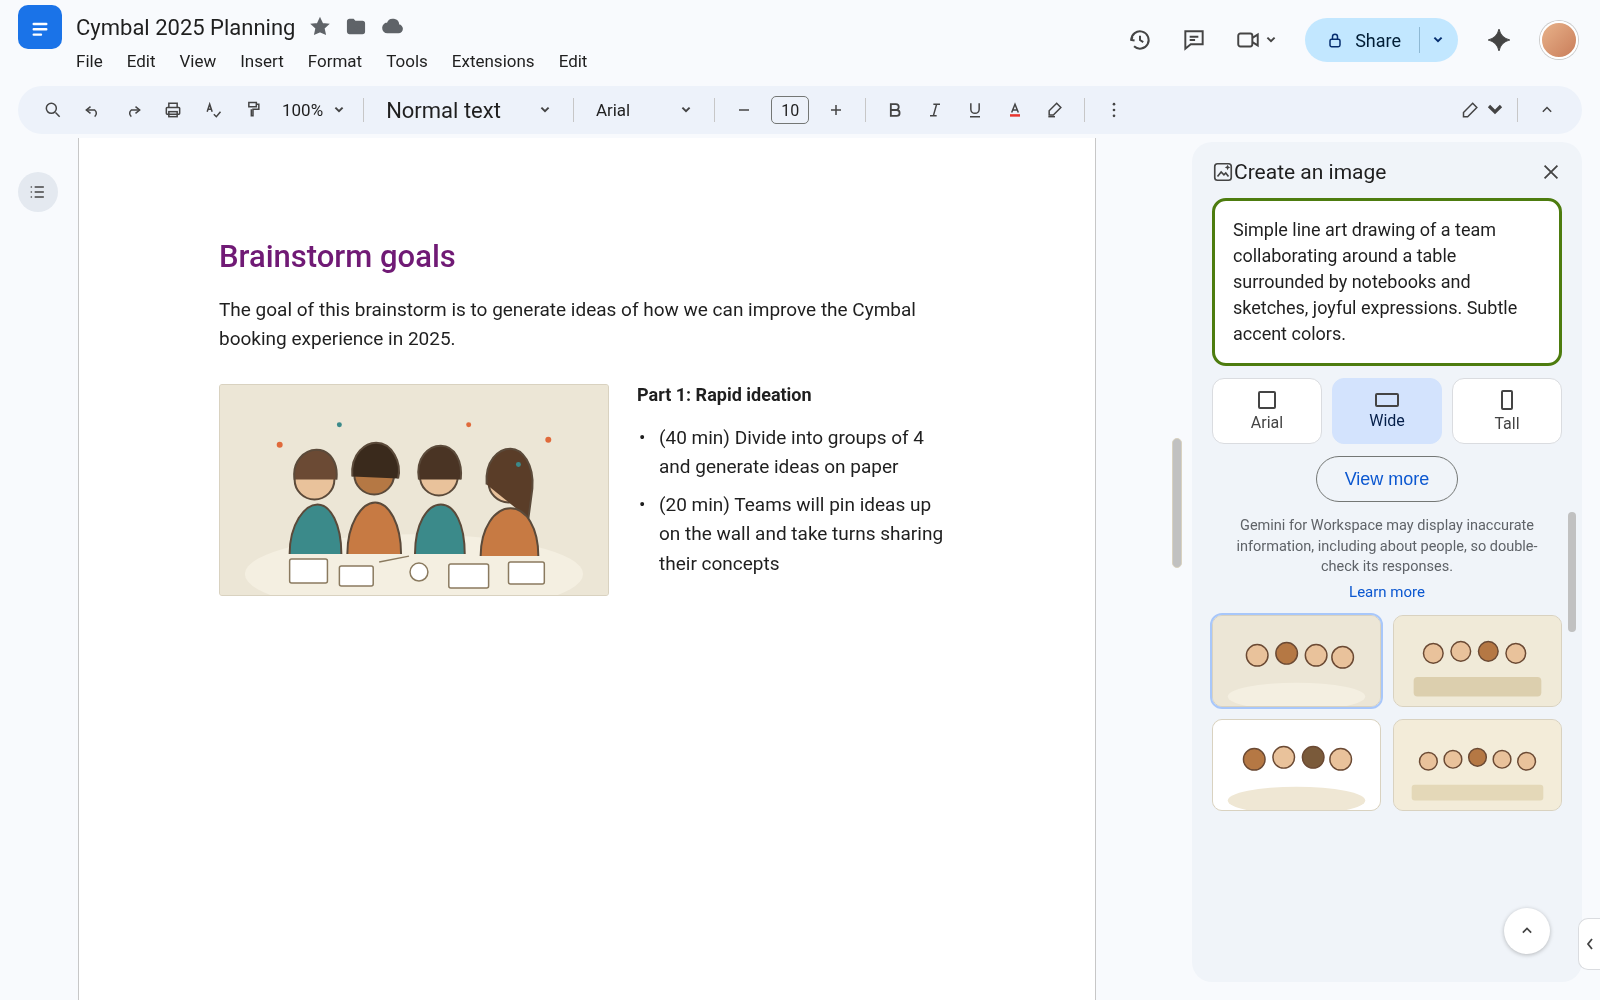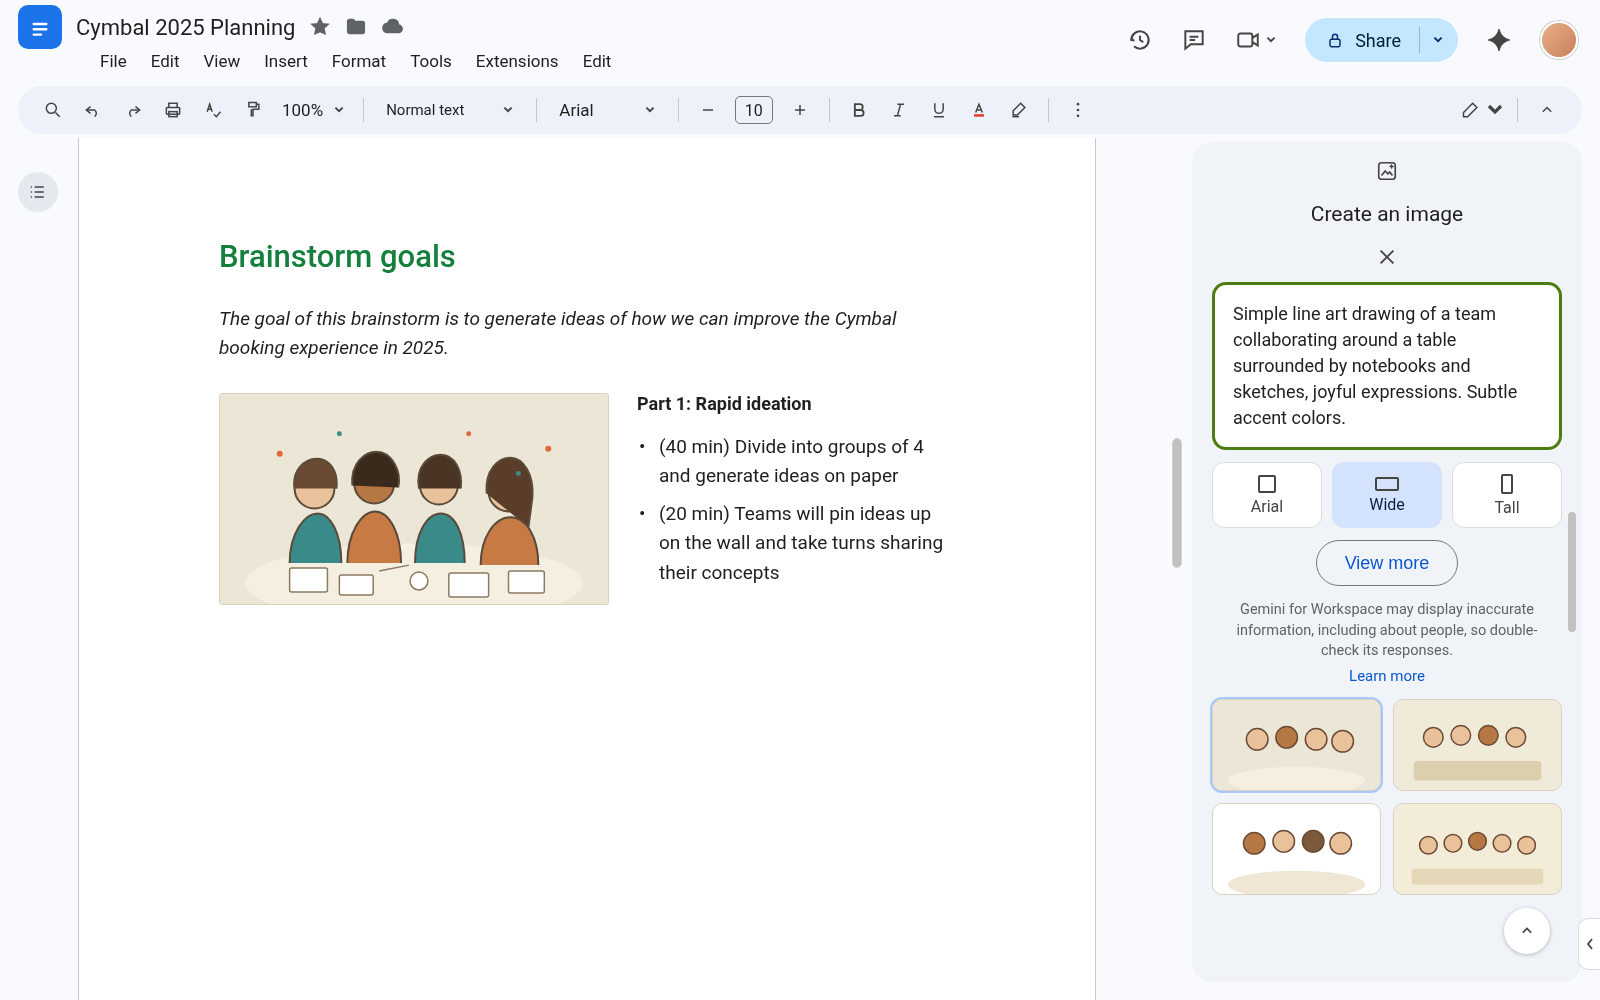--- a/index.html
+++ b/index.html
@@ -7,63 +7,63 @@
   .app { width:1600px; height:1000px; display:flex; flex-direction:column; background:#f8fafd; border-radius:28px; overflow:hidden; position:relative;}
   
   .titlebar { display:flex; align-items:center; padding:10px 2px 0 18px; height:44px; }
   .docicon { width:44px; height:44px; border-radius:10px; background:#1a73e8; display:flex; align-items:center; justify-content:center; margin-right:14px;}
   .docicon svg { width:26px; height:34px; }
   .titlecol { display:flex; flex-direction:column; }
   .titlerow { display:flex; align-items:center; gap:14px; }
   .doctitle { font-size:22px; color:#1f1f1f; }
   .ticon { width:22px; height:22px; fill:#5f6368; stroke:#5f6368;}
   
-  .menubar { display:flex; align-items:center; padding:0 18px 0 100px; height:34px; gap:24px; font-size:17px; color:#1f1f1f;}
+  .menubar { display:flex; align-items:center; padding:0 18px 0 76px; height:34px; gap:24px; font-size:17px; color:#1f1f1f;}
   .menubar span { cursor:pointer; }
   
   .rightbar { position:absolute; right:22px; top:18px; display:flex; align-items:center; gap:28px;}
   .ricon { width:26px; height:26px; fill:none; stroke:#444;}
   .sharebtn { display:flex; align-items:center; gap:10px; background:#c2e7ff; border-radius:40px; height:44px; padding:0 14px 0 20px; font-size:18px; color:#001d35; }
   .sharebtn .sep { width:1px; height:26px; background:#8eb9d4; margin:0 2px 0 8px;}
   .avatar { width:38px; height:38px; border-radius:50%; background:linear-gradient(135deg,#e8b28a,#c97d5a); border:2px solid #fff; box-shadow:0 0 0 1px #ccc;}
   
   .toolbar-wrap { padding:8px 18px 4px 18px;}
   .toolbar { background:#edf2fa; border-radius:40px; height:48px; display:flex; align-items:center; padding:0 18px; gap:6px; }
   .tbtn { width:34px; height:34px; display:flex; align-items:center; justify-content:center; border-radius:6px; color:#444; }
   .tbtn svg { width:20px; height:20px; stroke:#444; fill:none; stroke-width:1.8;}
   .tsep { width:1px; height:24px; background:#c7c7c7; margin:0 6px;}
   .zoom { display:flex; align-items:center; gap:10px; font-size:17px; padding:0 6px;}
   .dd { width:12px; height:12px; }
-  .style-dd { display:flex; align-items:center; gap:38px; font-size:15px; padding:0 10px;}
+  .style-dd { display:flex; align-items:center; gap:38px; font-size:22px; padding:0 10px;}
   .font-dd { display:flex; align-items:center; gap:50px; font-size:17px; padding:0 10px;}
   .fsize { display:flex; align-items:center; gap:10px;}
   .fsize .box { width:38px; height:28px; border:1px solid #747775; border-radius:5px; display:flex; align-items:center; justify-content:center; font-size:16px;}
   .flex1 { flex:1;}
   
   .workspace { flex:1; display:flex; overflow:hidden; padding:0 0 0 18px;}
   .leftgutter { width:56px; padding-top:34px;}
   .outlinebtn { width:40px; height:40px; border-radius:50%; background:#e4e9f0; display:flex; align-items:center; justify-content:center;}
   .outlinebtn svg { width:20px; height:20px; stroke:#444;}
   .docarea { flex:1; overflow:auto; }
   .page { width:1018px; min-height:1200px; background:#fff; border:1px solid #c7c7c7; border-top:none; margin:0 0 0 4px; padding:100px 140px 60px 140px; }
-  .h1 { font-size:31px; font-weight:500; color:#15803d; margin-bottom:29px;}
-  .para { font-size:19px; line-height:1.55; color:#1f1f1f; margin-bottom:30px;font-style:italic;}
+  .h1 { font-size:31px; font-weight:500; color:#701a75; margin-bottom:20px;}
+  .para { font-size:19px; line-height:1.55; color:#1f1f1f; margin-bottom:30px;}
   .row2 { display:flex; gap:28px; align-items:flex-start;}
   .imgph { width:390px; height:212px; background:#ece6d6; border-radius:3px; position:relative; overflow:hidden; flex-shrink:0; border:1px solid #d9d2c0;}
   .imgph svg { position:absolute; inset:0;}
   .subh { font-size:18px; font-weight:700; margin-bottom:18px;}
   ul.doclist { list-style:none; padding-left:22px; font-size:19px; line-height:1.55;}
   ul.doclist li { position:relative; margin-bottom:8px;}
   ul.doclist li::before { content:"•"; position:absolute; left:-20px; color:#1f1f1f;}
   
   .vscroll { width:14px; background:transparent; position:relative;}
   .vscroll .thumb { position:absolute; top:300px; left:2px; width:10px; height:130px; background:#c1c1c1; border-radius:5px;}
   
   .sidepanel { width:390px; background:#f0f4f9; border-radius:20px; margin:4px 18px 18px 8px; padding:18px 20px 14px 20px; display:flex; flex-direction:column; position:relative;}
-  .sp-head { display:flex; align-items:center; gap:20px; margin-bottom:14px;flex-direction:column; }
+  .sp-head { display:flex; align-items:center; gap:0; margin-bottom:14px; }
   .sp-title { font-size:21px; flex:1;}
   .promptbox { background:#fff; border:3px solid #4d7c0f; border-radius:14px; padding:16px 18px; font-size:18px; line-height:1.45; color:#1f1f1f; min-height:150px; margin-bottom:12px;}
   .aspect { display:flex; gap:10px; margin-bottom:12px;}
   .aspect .opt { flex:1; background:#fff; border:1px solid #dadce0; border-radius:12px; height:66px; display:flex; flex-direction:column; align-items:center; justify-content:center; gap:4px; font-size:16px; color:#444;}
   .aspect .opt.sel { background:#d3e3fd; border-color:#d3e3fd; color:#041e49;}
   .asp-ic { border:2px solid #444; border-radius:2px; }
   .asp-sq { width:18px; height:18px;}
   .asp-wd { width:24px; height:14px;}
   .asp-tl { width:12px; height:20px;}
   .styledd { background:#fff; border:1px solid #dadce0; border-radius:10px; height:46px; display:flex; align-items:center; justify-content:space-between; padding:0 16px; font-size:17px; color:#444; margin-bottom:16px;}

